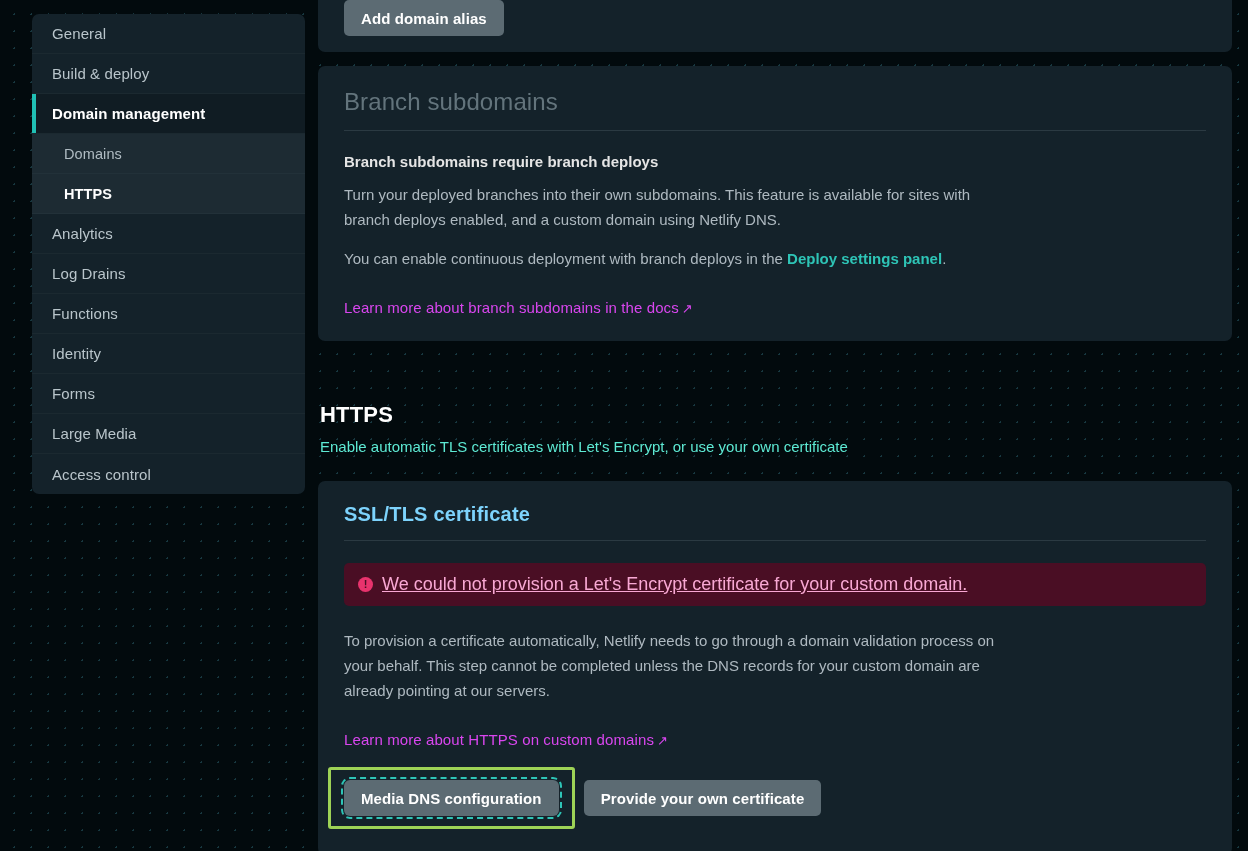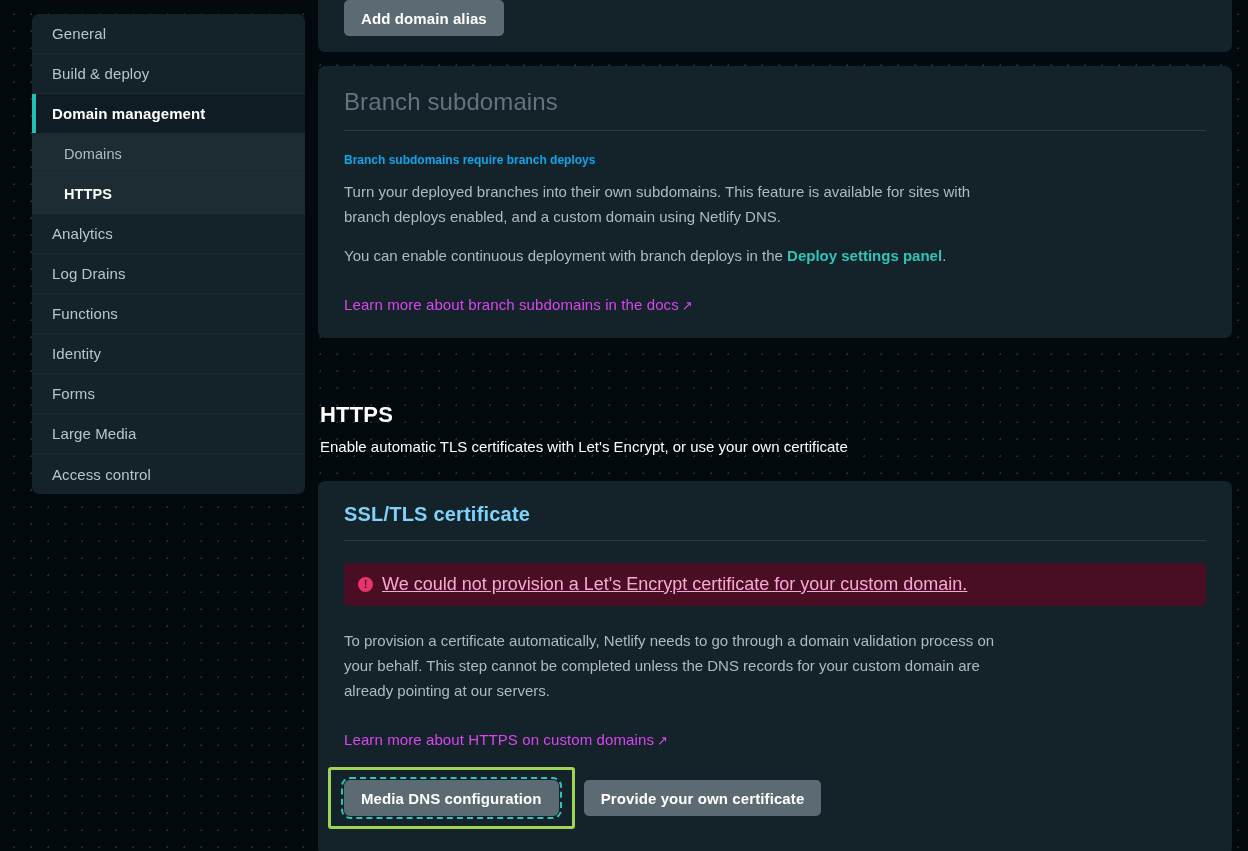--- a/index.html
+++ b/index.html
@@ -121,23 +121,23 @@
     margin: 0 0 14px 0;
     font-weight: bold;
     letter-spacing: .2px;
   }
   .rule {
     height: 1px;
     background: #2b3a42;
     margin: 0 0 22px 0;
   }
   .strong-line {
-    font-size: 12px;
-    font-weight: bold;
-    color: #0ea5e9;
+    font-size: 15px;
+    font-weight: bold;
+    color: #e5e5e5;
     margin: 0 0 12px 0;
   }
   p.body {
     font-size: 15px;
     line-height: 25px;
     color: #aeb9c0;
     margin: 0 0 14px 0;
     max-width: 660px;
   }
   p.body:last-of-type { margin-bottom: 0; }
@@ -163,21 +163,21 @@
   .section-head { position: absolute; left: 320px; top: 402px; width: 914px; }
   .section-title {
     font-size: 22px;
     font-weight: bold;
     color: #ffffff;
     margin: 0 0 10px 0;
     letter-spacing: .2px;
   }
   .section-sub {
     font-size: 15px;
-    color: #ffffff;
+    color: #5eead4;
     margin: 0;
   }
 
   
   .card-ssl {
     position: absolute; left: 318px; top: 481px;
     width: 914px;
     padding: 22px 26px 26px 26px;
   }
   .alert {

